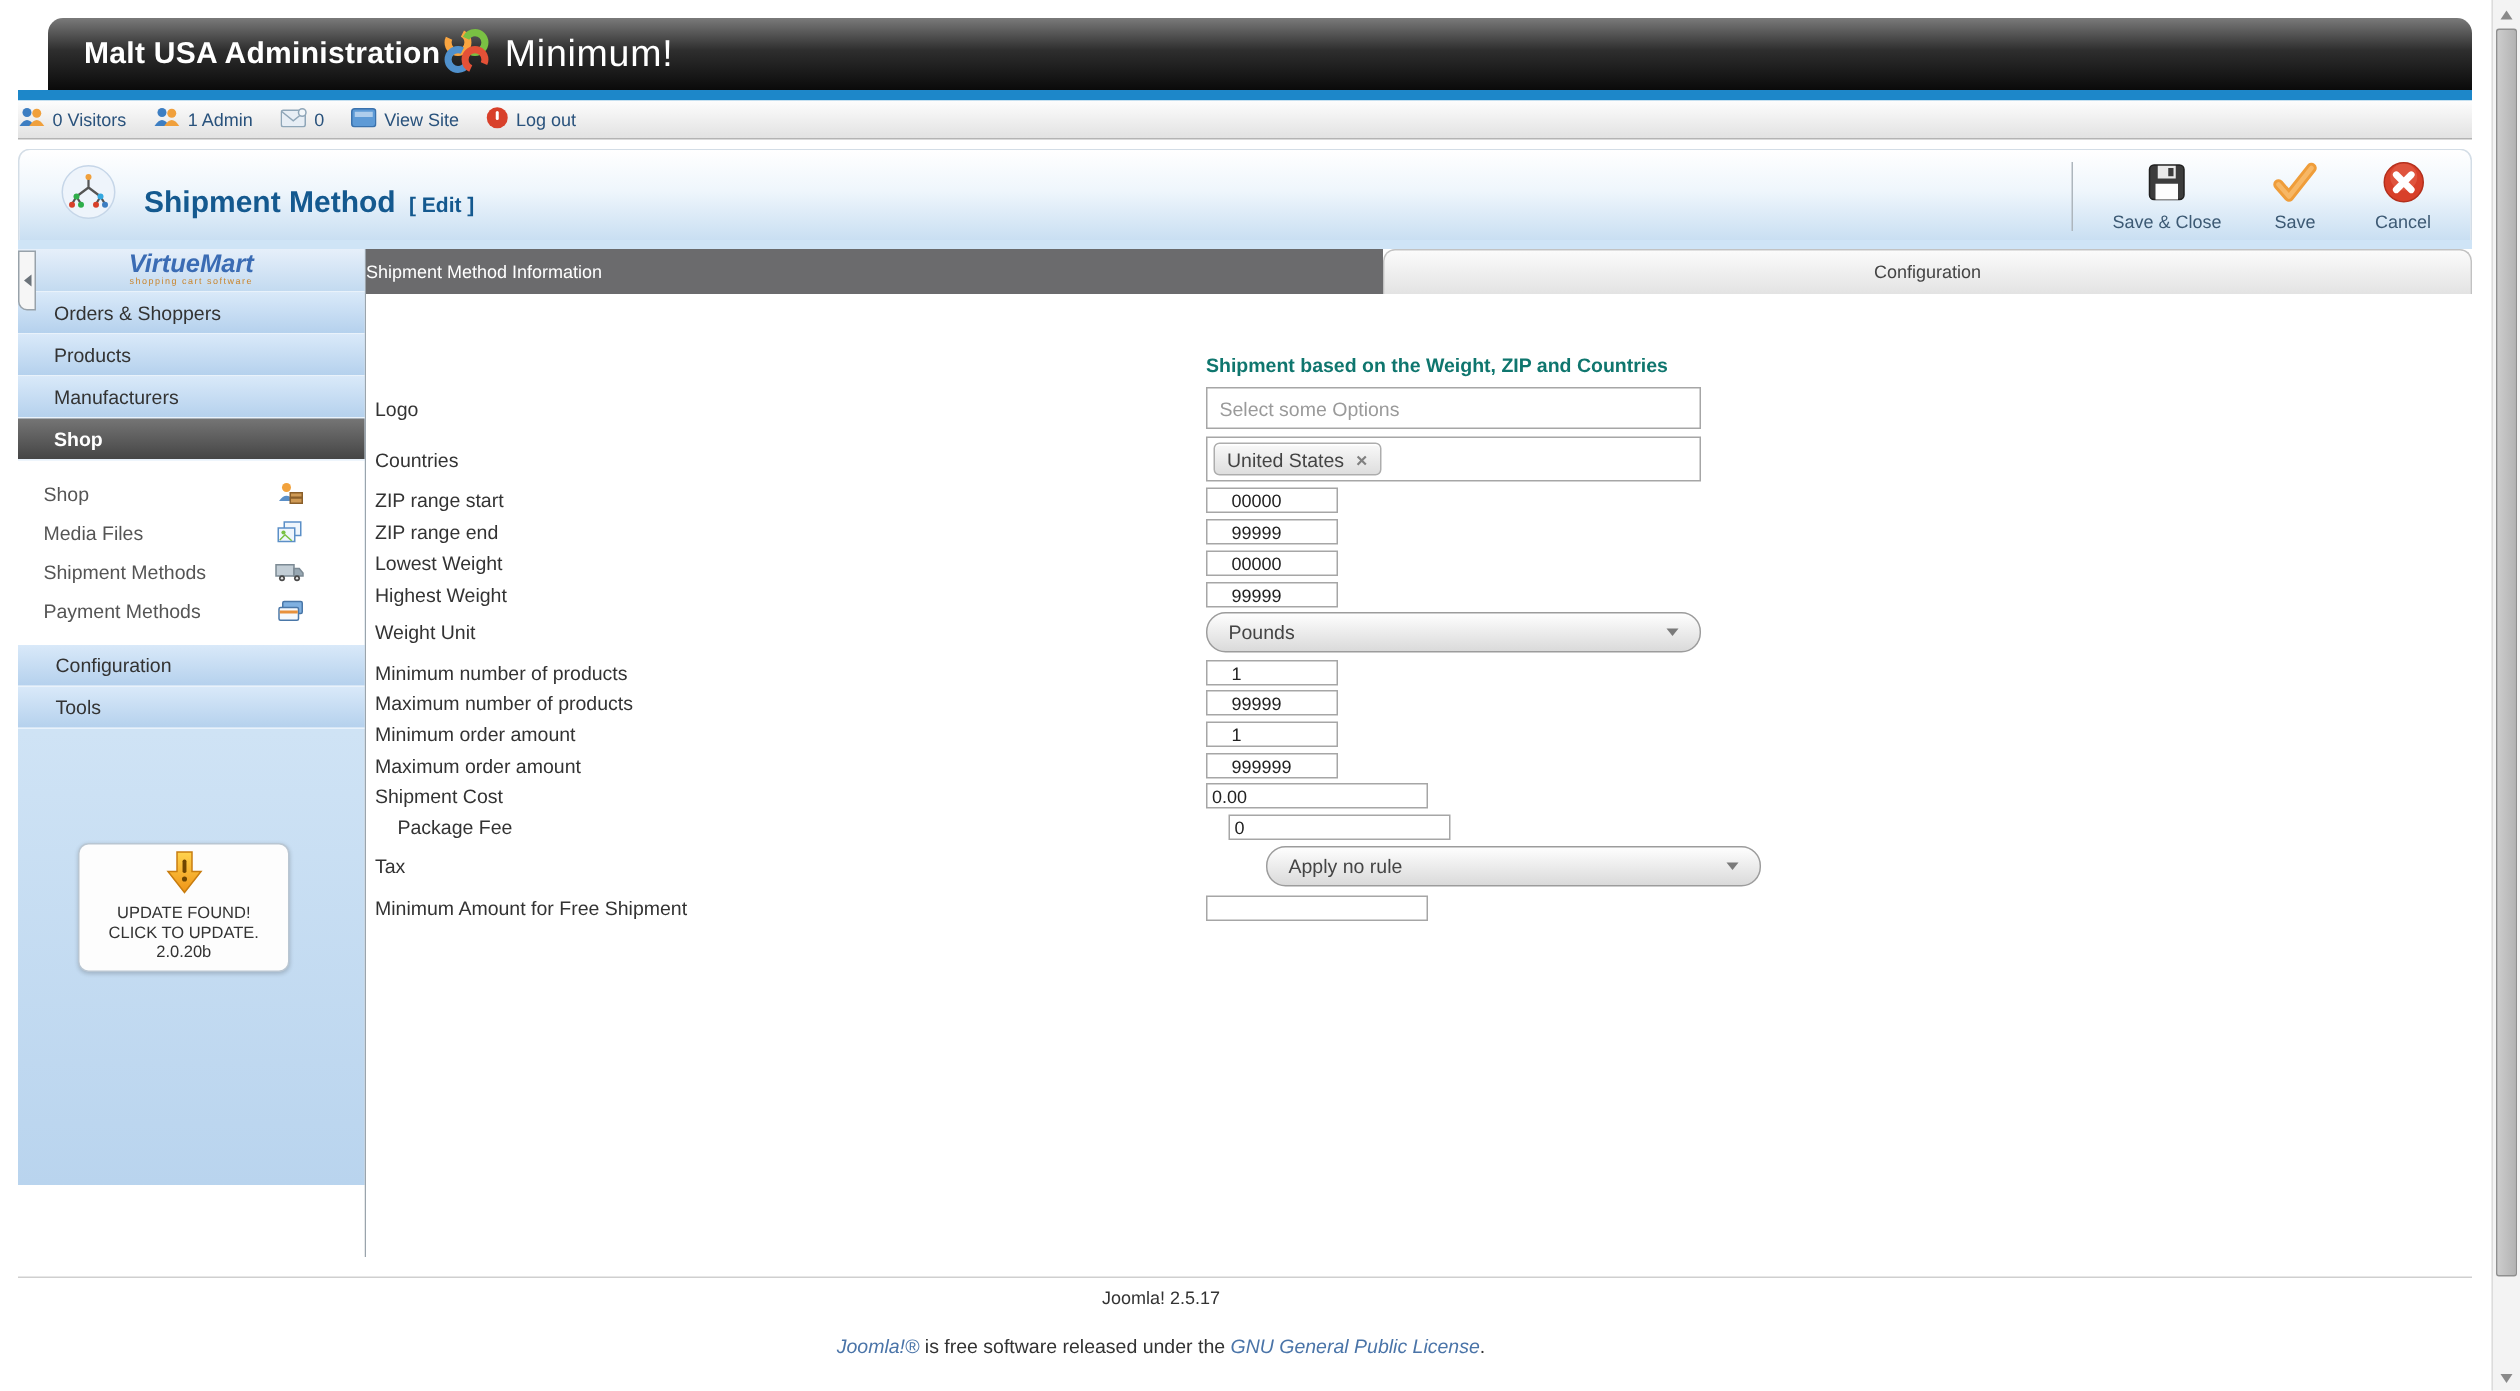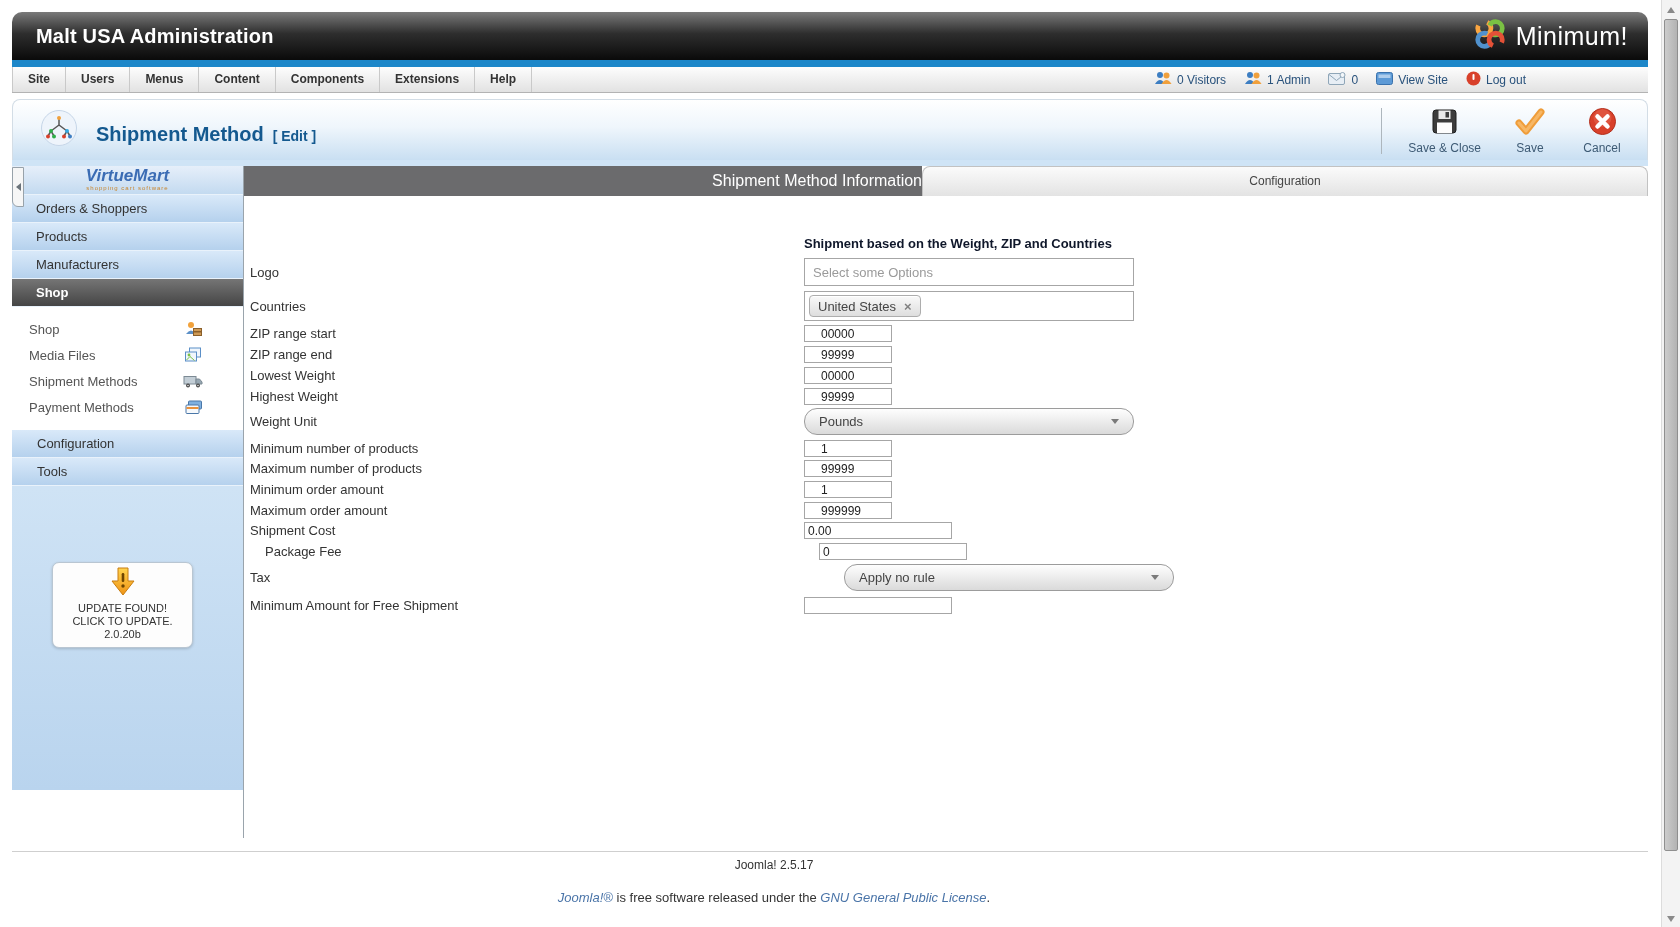--- a/index.html
+++ b/index.html
@@ -3,21 +3,21 @@
 <meta charset="utf-8">
 <style>
   * { margin:0; padding:0; box-sizing:border-box; }
   html,body { width:1680px; height:927px; background:#fff; overflow:hidden;
     font-family:"Liberation Sans", sans-serif; }
   #app { position:absolute; left:12px; top:12px; width:1636px; }
 
   
   .topbar { height:48px; border-radius:10px 10px 0 0;
     background:linear-gradient(180deg,#7a7a7a 0%,#2e2e2e 45%,#0a0a0a 100%);
-    display:flex; align-items:center; justify-content:space-between; padding:0 20px 0 24px; }
+    display:flex; align-items:center; padding:0 20px 0 24px;margin-left:20px; }
   .app-title { color:#fff; font-size:20px; font-weight:bold; letter-spacing:.2px; }
   .jlogo { display:flex; align-items:center; gap:9px; }
   .jlogo-text { color:#fff; font-size:25px; letter-spacing:.5px; }
 
   .bluebar { height:7px; background:#1d87c9; }
 
   
   .menubar { height:26px; background:linear-gradient(#fdfdfd,#e2e2e2);
     border-bottom:1px solid #b3b3b3; display:flex; justify-content:space-between; }
   .menu-left { display:flex; }
@@ -70,28 +70,28 @@
   .subitem .sub-label { flex:1; }
   .subitem .sub-icon { margin-right:40px; display:flex; }
   .update-box { position:absolute; left:40px; top:396px; width:141px; height:86px;
     background:#fdfdfd; border:1px solid #b9c6d2; border-radius:7px;
     box-shadow:0 1px 3px rgba(0,0,0,.18); text-align:center; padding-top:3px; cursor:pointer; }
   .update-box .ub-line { font-size:11px; color:#333; line-height:13px; }
 
   
   .main { flex:1; background:#fff; border-left:1px solid #9aa4ac; }
   .tabs { display:flex; height:30px; }
-  .tab-active { width:678px; background:#6b6b6d; color:#fff; text-align:right;
-    line-height:30px; font-size:16px; cursor:pointer; }
+  .tab-active { width:678px; background:#6b6b6d; color:#fff; text-align:left;
+    line-height:30px; font-size:12px; cursor:pointer; }
   .tab-idle { flex:1; background:linear-gradient(#fbfbfb,#e3e3e3);
     border:1px solid #c2c2c2; border-bottom:none; border-radius:8px 8px 0 0;
     color:#444; text-align:center; line-height:28px; font-size:12px; cursor:pointer; }
 
   
-  .section-title { margin:40px 0 0 560px; font-size:13px; font-weight:bold; color:#0f172a; line-height:15px; }
+  .section-title { margin:40px 0 0 560px; font-size:13px; font-weight:bold; color:#0f766e; line-height:15px; }
   .frow { display:flex; align-items:center; }
   .flabel { width:560px; padding-left:6px; font-size:13px; color:#333; }
   .r-logo { margin-top:7px; height:28px; }
   .r-countries { margin-top:5px; height:30px; }
   .sm { margin-top:4px; height:17px; }
   .sm5 { margin-top:5px; }
   .sm6 { margin-top:3px; }
   .r-sel1 { margin-top:3px; height:27px; }
   .md1 { margin-top:3px; height:17px; }
   .md2 { margin-top:4px; height:17px;padding-left:15px; }
@@ -149,29 +149,20 @@
           <circle cx="24" cy="24" r="7" fill="none" stroke="#e45137" stroke-width="5" stroke-dasharray="33 11" stroke-dashoffset="30"></circle>
         </svg>
       </span>
       <span class="jlogo-text">Minimum!</span>
     </div>
   </div>
 
   <div class="bluebar"></div>
 
   <div class="menubar">
-    <div class="menu-left">
-      <div class="menu-item">Site</div>
-      <div class="menu-item">Users</div>
-      <div class="menu-item">Menus</div>
-      <div class="menu-item">Content</div>
-      <div class="menu-item">Components</div>
-      <div class="menu-item">Extensions</div>
-      <div class="menu-item">Help</div>
-    </div>
     <div class="menu-right">
       <div class="status-item">
         <span>
           <svg width="18" height="14">
               <circle cx="6" cy="4" r="3" fill="#3d7ec2"></circle>
               <path d="M1 13 q5 -8 10 0 z" fill="#3d7ec2"></path>
               <circle cx="12.5" cy="4.5" r="3" fill="#f0a03c"></circle>
               <path d="M7.5 13 q5 -8 10 0 z" fill="#f0a03c"></path>
             </svg>
         </span>

